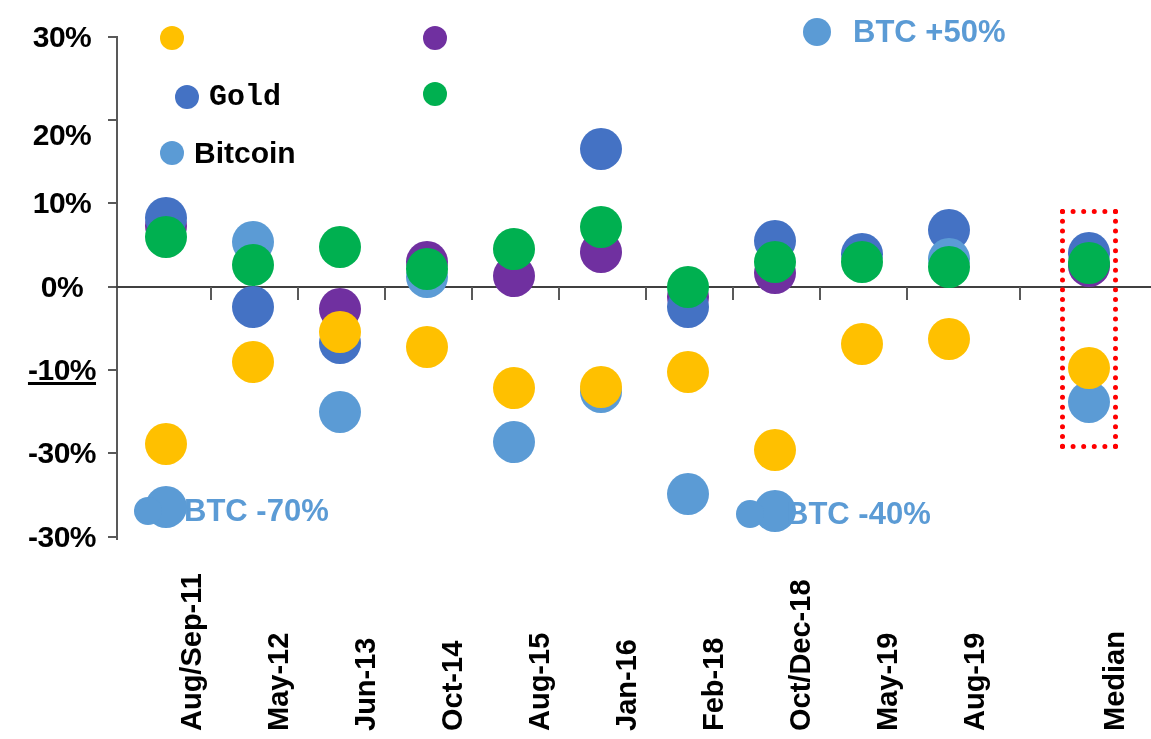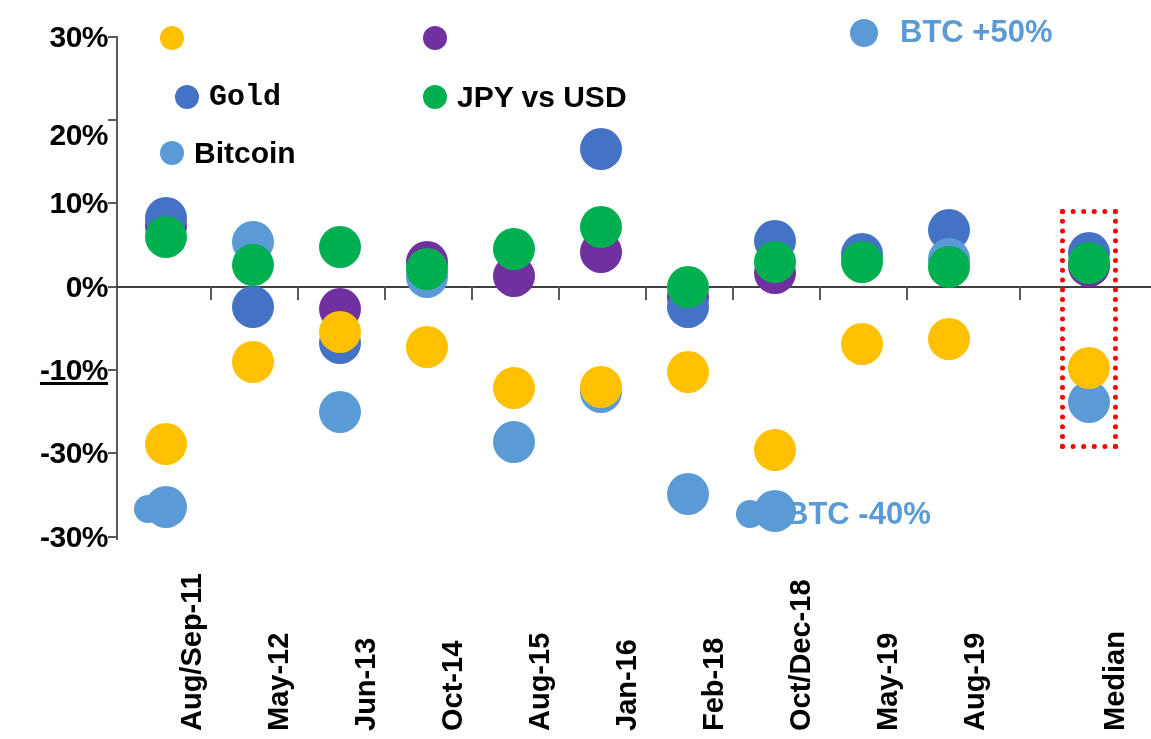--- a/index.html
+++ b/index.html
@@ -1,19 +1,19 @@
 <!DOCTYPE html>
 <html><head>
 <meta charset="utf-8">
 <style>
   html,body{margin:0;padding:0;background:#ffffff;}
   body{width:1151px;height:739px;font-family:"Liberation Sans",sans-serif;overflow:hidden;}
   #chart-root{position:relative;width:1151px;height:739px;}
   .ytick-label{
-    position:absolute;right:0;width:92px;text-align:right;
+    position:absolute;right:0;width:92px;text-align:center;
     font-size:30px;font-weight:700;color:#000;line-height:1;
     transform:translateY(-50%);letter-spacing:-0.5px;
   }
   .ytick-mark{position:absolute;height:2px;background:#595959;}
   .axis-line-v{position:absolute;width:2px;background:#595959;}
   .axis-line-h{position:absolute;height:2px;background:#404040;}
   .xtick-mark{position:absolute;width:2px;background:#595959;}
   .dot{position:absolute;border-radius:50%;transform:translate(-50%,-50%);}
   .xlabel{
     position:absolute;font-size:29px;font-weight:700;color:#000;
@@ -147,31 +147,31 @@
       </div>
       <div class="legend-item" style="left: 160px; top: 138px;">
         <span class="legend-swatch" style="background: rgb(91, 155, 213);"></span>
         <span class="legend-text">Bitcoin</span>
       </div>
       <div class="legend-item" style="left: 423px; top: 26px;">
         <span class="legend-swatch" style="background: rgb(112, 48, 160);"></span>
       </div>
       <div class="legend-item" style="left: 423px; top: 82px;">
         <span class="legend-swatch" style="background: rgb(0, 176, 80);"></span>
-        <span class="legend-text">JPY vs USD</span>
       </div>
     </div>
 
-  <div class="annot" style="left:850px;top:16px;align-items:flex-end;">
+  <div class="annot" style="left:803px;top:16px;">
     <span class="annot-dot" style="background:#5B9BD5;"></span>
     <span class="annot-text" style="color:#5B9BD5;">BTC +50%</span>
   </div>
 
   <div class="annot" style="left:134px;top:495px;">
     <span class="annot-dot" style="background:#5B9BD5;"></span>
+    <span class="annot-text" style="color:#5B9BD5;">BTC -70%</span>
   </div>
 
   <div class="annot" style="left:736px;top:498px;">
     <span class="annot-dot" style="background:#5B9BD5;"></span>
     <span class="annot-text" style="color:#5B9BD5;">BTC -40%</span>
   </div>
 
 </div>
 
 </body></html>

